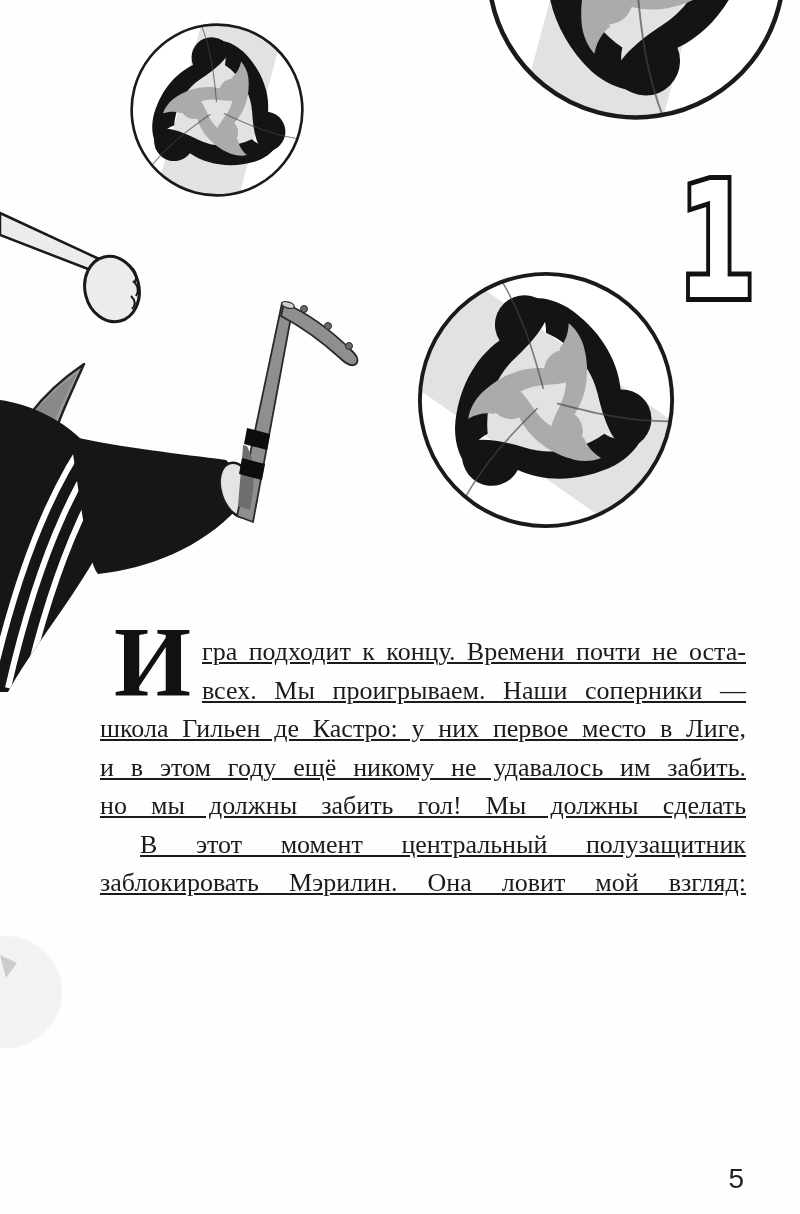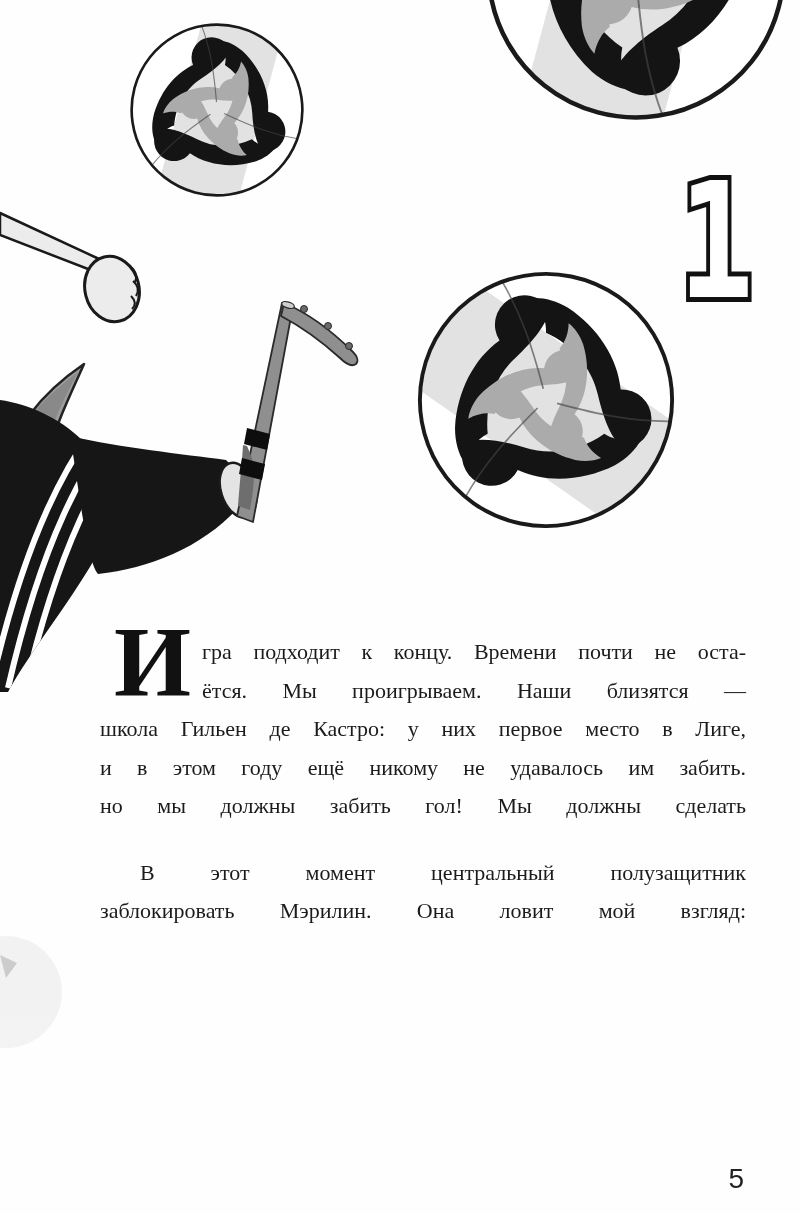--- a/index.html
+++ b/index.html
@@ -9,31 +9,32 @@
     background:#fefefe;
     overflow:hidden;
     font-family:"Liberation Serif", serif;
   }
   .art{position:absolute;left:0;top:0;}
   .textblock{
     position:absolute;
     left:100px;top:633px;
     width:646px;
     color:#1b1b1b;
-    font-size:22px;
+    font-size:26px;
     line-height:38.5px;
+    text-decoration:underline;
   }
   .ln{
     text-align:justify;
     text-align-last:justify;
     height:38.5px;
     white-space:nowrap;
   }
   .ln.dropcap-indent{padding-left:102px;}
-  .ln.para-indent{padding-left:40px;margin-top:28px;}
+  .ln.para-indent{padding-left:40px;}
   .dropcap{
     position:absolute;
     left:114px;top:612px;
     font-family:"Liberation Serif", serif;
     font-weight:bold;
     font-size:99px;
     line-height:1;
     color:#111;
     letter-spacing:0;
   }
@@ -142,21 +143,21 @@
       <ellipse cx="288" cy="305" rx="6.5" ry="3" transform="rotate(16 288 305)" fill="#cdcdcd" stroke="#2a2a2a" stroke-width="1.2"></ellipse>
     </g>
 
     <text transform="translate(716,297) scale(0.78,1)" text-anchor="middle" font-family="DejaVu Sans Mono, monospace" font-weight="bold" font-size="160" fill="#ffffff" stroke="#111111" stroke-width="10" style="paint-order:stroke; stroke-linejoin:miter;">1</text>
   </svg>
 
   <span class="dropcap">И</span>
 
   <div class="textblock">
     <div class="ln dropcap-indent">гра подходит к концу. Времени почти не оста-</div>
-    <div class="ln dropcap-indent">ётся. Мы проигрываем. Наши близятся —</div>
+    <div class="ln dropcap-indent">всех. Мы проигрываем. Наши соперники —</div>
     <div class="ln">школа Гильен де Кастро: у них первое место в Лиге,</div>
     <div class="ln">и в этом году ещё никому не удавалось им забить.</div>
     <div class="ln">но мы должны забить гол! Мы должны сделать</div>
     <div class="ln para-indent">В этот момент центральный полузащитник</div>
     <div class="ln">заблокировать Мэрилин. Она ловит мой взгляд:</div>
   </div>
 
   <div class="pagenum">5</div>
 
 </div>

